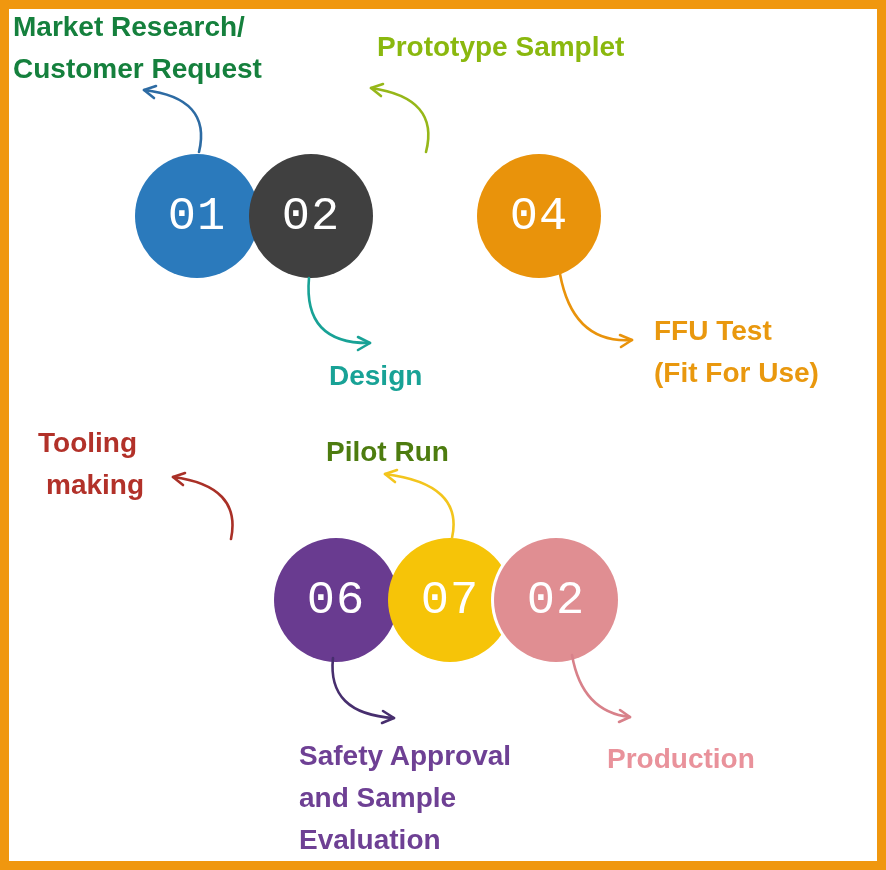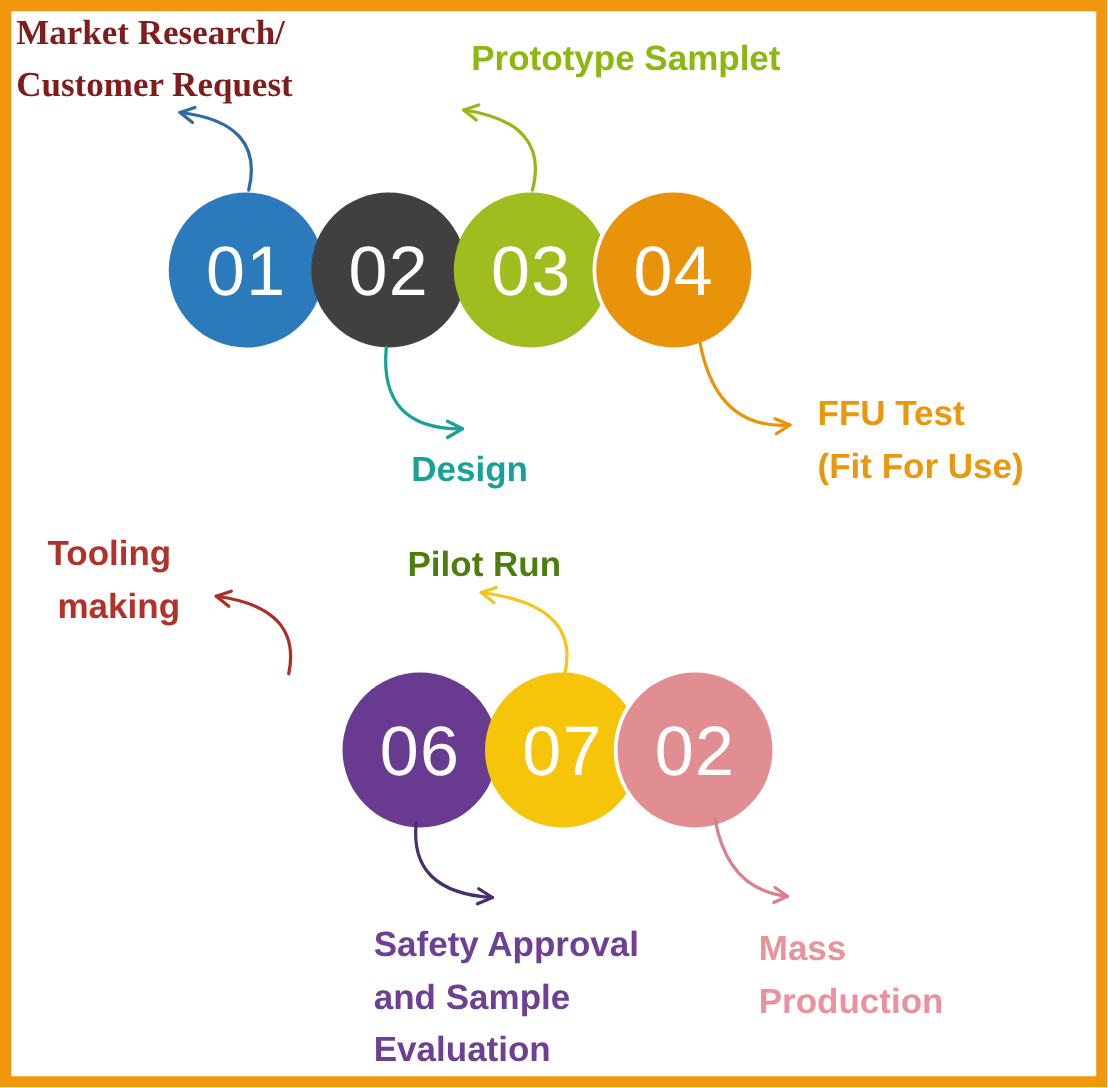--- a/index.html
+++ b/index.html
@@ -14,21 +14,21 @@
     position:absolute;inset:0;
     border:9px solid #f0970f;
     z-index:50;pointer-events:none;
   }
   .circle{
     position:absolute;
     width:124px;height:124px;border-radius:50%;
     display:flex;align-items:center;justify-content:center;
   }
   .circle .num{
-    color:#ffffff;font-size:56px;font-weight:400;letter-spacing:1px;
+    color:#ffffff;font-size:47px;font-weight:400;letter-spacing:1px;font-family:Liberation Mono, monospace;
   }
   .ring{box-shadow:0 0 0 3px #ffffff;}
   .c1{left:135px;top:154px;z-index:1;}
   .c2{left:249px;top:154px;z-index:2;}
   .c3{left:363px;top:154px;z-index:3;}
   .c4{left:477px;top:154px;z-index:4;}
   .c5{left:160px;top:538px;z-index:1;}
   .c6{left:274px;top:538px;z-index:2;}
   .c7{left:388px;top:538px;z-index:3;}
   .c8{left:494px;top:538px;z-index:4;}
@@ -51,23 +51,20 @@
 </head>
 <body>
 
 <div id="canvas">
 
   <div class="circle c1" style="background-color: rgb(43, 122, 188);">
     <span class="num">01</span>
   </div>
   <div class="circle c2" style="background-color: #404040;">
     <span class="num">02</span>
-  </div>
-  <div class="circle c3" style="background-color: rgb(160, 189, 31);">
-    <span class="num">03</span>
   </div>
   <div class="circle c4 ring" style="background-color: rgb(233, 147, 11);">
     <span class="num">04</span>
   </div>
   <div class="circle c6 ring" style="background-color: rgb(105, 59, 144);">
     <span class="num">06</span>
   </div>
   <div class="circle c7" style="background-color: rgb(246, 196, 8);">
     <span class="num">07</span>
   </div>
@@ -103,21 +100,21 @@
     <g fill="none" stroke-width="2.6" stroke-linecap="round" stroke-linejoin="round">
       <path d="M 452 538 Q 464 484 385 474" stroke="#f3c51d"></path>
       <path d="M 395 482 L 385 474 L 397 470" stroke="#f3c51d"></path>
     </g>
     <g fill="none" stroke-width="2.6" stroke-linecap="round" stroke-linejoin="round">
       <path d="M 572 655 Q 582 712 630 717" stroke="#d8818a"></path>
       <path d="M 620 710 L 630 717 L 619 722" stroke="#d8818a"></path>
     </g>
   </svg>
 
-  <div class="label lbl-market" style="color: #7f1d1d; font-family: Liberation Serif, serif;">
+  <div class="label lbl-market" style="color: #15803d;">
     <span>Market Research/</span>
     <span>Customer Request</span>
   </div>
   <div class="label lbl-prototype" style="color: rgb(138, 184, 14); margin-left: 36px;">
     <span>Prototype Samplet</span>
   </div>
   <div class="label lbl-design" style="color: rgb(24, 162, 150);">
     <span>Design</span>
   </div>
   <div class="label lbl-ffu" style="color: rgb(233, 152, 14);">
@@ -130,18 +127,17 @@
   </div>
   <div class="label lbl-pilot" style="color: #4d7c0f;">
     <span>Pilot Run</span>
   </div>
   <div class="label lbl-safety" style="color: rgb(110, 64, 148);">
     <span>Safety Approval</span>
     <span>and Sample</span>
     <span>Evaluation</span>
   </div>
   <div class="label lbl-mass" style="color: rgb(233, 146, 155);">
-    <span>Mass</span>
     <span>Production</span>
   </div>
 
   <div id="frame" style="border-color: rgb(240, 151, 15);"></div>
 </div>
 
 </body></html>

